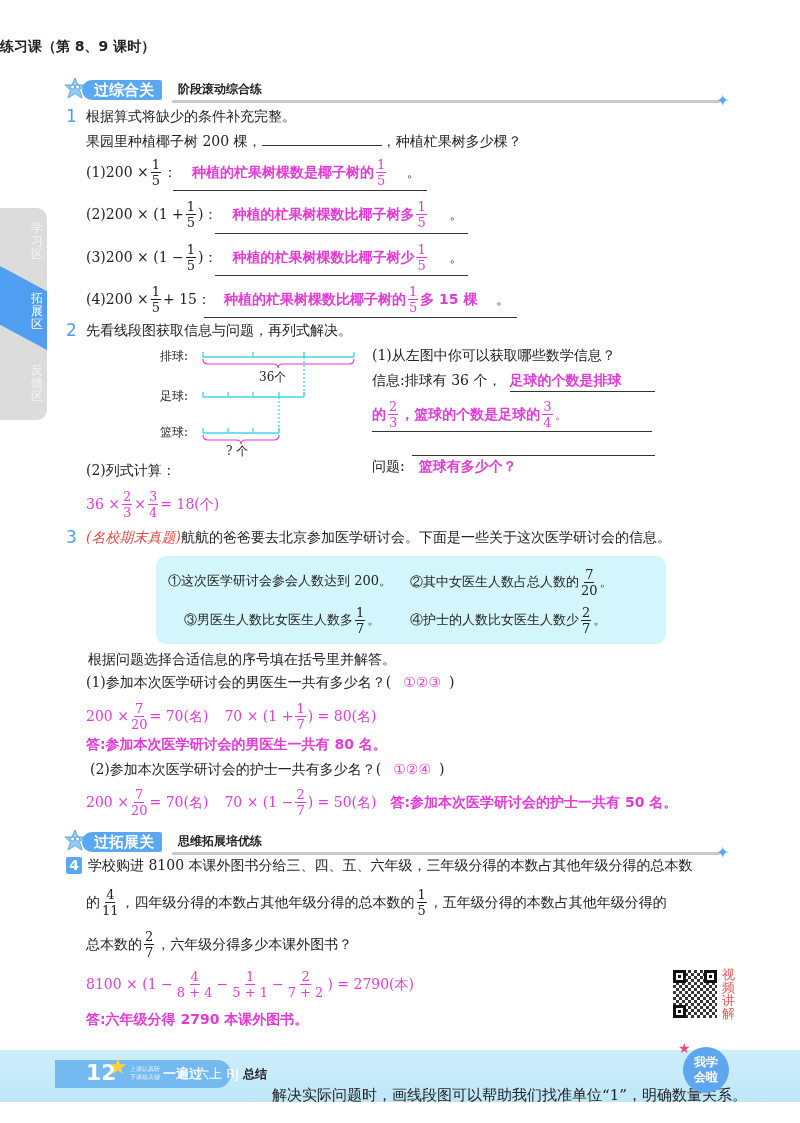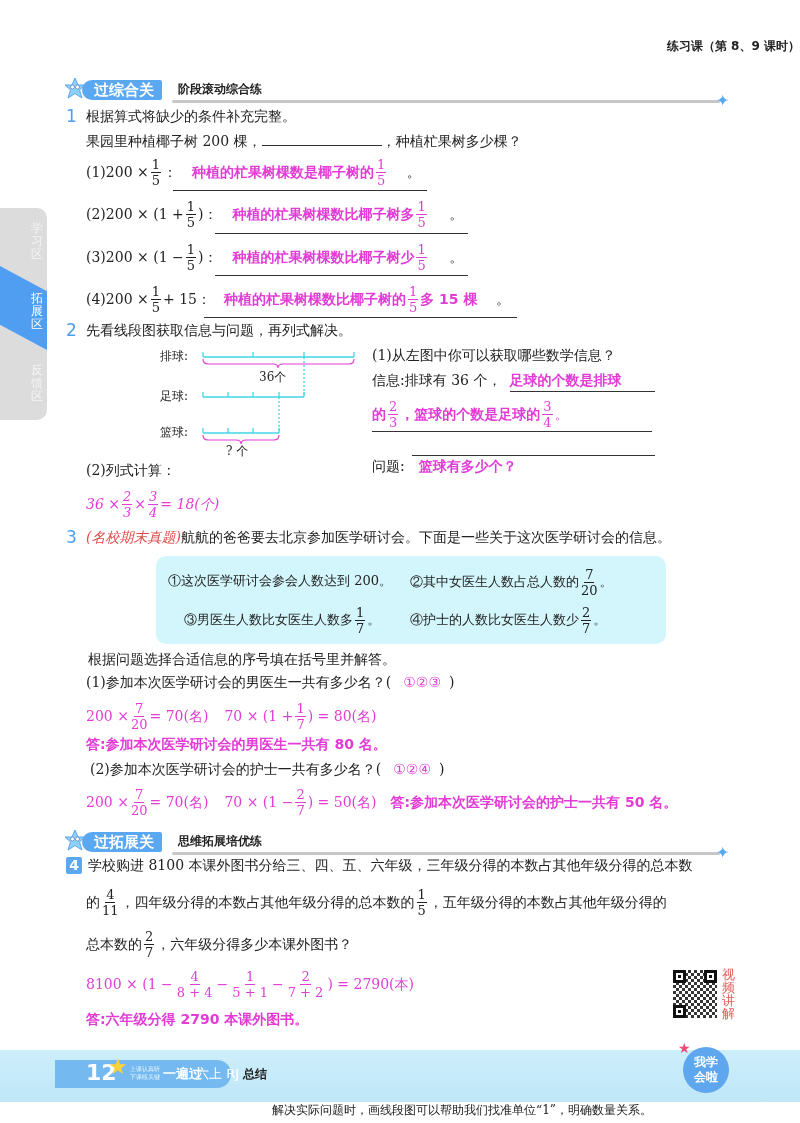--- a/index.html
+++ b/index.html
@@ -6,21 +6,21 @@
   html,body{width:800px;height:1123px;background:#ffffff;overflow:hidden;}
   body{position:relative;font-family:"DejaVu Serif","Liberation Serif",serif;color:#222;font-size:14px;}
   .abs{position:absolute;white-space:nowrap;}
   .mag{color:#e23bd6;}
   .magb{color:#e23bd6;font-family:"DejaVu Sans","Liberation Sans",sans-serif;font-weight:bold;}
   .qnum{color:#4d9ff2;font-family:"DejaVu Sans","Liberation Sans",sans-serif;font-size:17px;}
   .frac{display:inline-flex;flex-direction:column;align-items:center;vertical-align:middle;line-height:1;margin:0 2px;font-size:13px;}
   .frac .n{padding:0 1px 1px;border-bottom:1px solid currentColor;}
   .frac .d{padding-top:1px;}
   .uline{position:absolute;height:1px;background:#333;}
-  .title{left:0;width:800px;top:38px;text-align:right;font-size:12px;font-weight:bold;font-family:"DejaVu Sans","Liberation Sans",sans-serif;}
+  .title{left:0;width:800px;top:38px;text-align:left;font-size:14px;font-weight:bold;font-family:"DejaVu Sans","Liberation Sans",sans-serif;}
   
   .sec{position:absolute;left:64px;width:670px;height:30px;}
   .sec .badge{position:absolute;left:0;top:0;width:22px;height:26px;}
   .sec .pill{position:absolute;left:18px;top:3px;height:20px;padding:0 8px 0 12px;background:#5aa8f2;color:#fff;font-weight:bold;font-size:15px;line-height:20px;border-radius:10px 2px 2px 10px;font-family:"DejaVu Sans","Liberation Sans",sans-serif;}
   .sec .sub{position:absolute;left:114px;top:4px;font-size:12px;font-weight:bold;font-family:"DejaVu Sans","Liberation Sans",sans-serif;color:#222;}
   .sec .rule{position:absolute;left:108px;top:23px;width:548px;height:3px;background:#c8c8c8;border-radius:2px;}
   .sec .star{position:absolute;left:652px;top:16px;font-size:16px;color:#5aa8f2;line-height:1;}
   
   .side{position:absolute;left:0;top:208px;width:47px;height:212px;background:#dcdcdc;border-radius:0 10px 10px 0;overflow:hidden;}
   .side .act{position:absolute;left:0;top:58px;width:47px;height:84px;background:#4f9ef2;clip-path:polygon(0 0,100% 30%,100% 100%,0 70%);}
@@ -29,21 +29,21 @@
   .infobox{position:absolute;left:156px;top:556px;width:510px;height:88px;background:#d2f6fb;border-radius:10px;}
   
   .footer{position:absolute;left:0;top:1050px;width:800px;height:52px;background:linear-gradient(#cdeefb,#bfe7f8);}
   .footer .bar{position:absolute;left:55px;top:10px;width:176px;height:28px;background:#74b9f0;border-radius:0 14px 14px 0;}
   .footer .pg{position:absolute;left:86px;top:10px;font-size:22px;font-weight:bold;color:#fff;font-family:"DejaVu Sans","Liberation Sans",sans-serif;}
   .footer .starb{position:absolute;left:108px;top:6px;font-size:22px;color:#ffd23a;line-height:1;}
   .footer .slog{position:absolute;left:130px;top:15px;font-size:6px;line-height:8px;color:#e9f5ff;font-family:"DejaVu Sans","Liberation Sans",sans-serif;}
   .footer .brand{position:absolute;left:163px;top:15px;font-size:13px;color:#fff;font-weight:bold;font-family:"DejaVu Sans","Liberation Sans",sans-serif;}
   .footer .brand2{position:absolute;left:196px;top:15px;font-size:13px;color:#fff;font-family:"DejaVu Sans","Liberation Sans",sans-serif;}
   .footer .sum{position:absolute;left:243px;top:16px;font-size:12px;font-weight:bold;color:#222;}
-  .footer .sumt{position:absolute;left:272px;top:16px;font-size:12px;color:#222;margin-top:36px;}
+  .footer .sumt{position:absolute;left:272px;top:0;font-size:15px;color:#222;margin-top:36px;}
   .circle{position:absolute;left:683px;top:1047px;width:46px;height:46px;border-radius:50%;background:#5ea6ee;color:#fff;font-weight:bold;font-size:12px;text-align:center;line-height:15px;padding-top:8px;font-family:"DejaVu Sans","Liberation Sans",sans-serif;}
   .circle .pk{position:absolute;left:-5px;top:-6px;color:#f04a78;font-size:14px;}
   .qrbox{position:absolute;left:673px;top:970px;width:44px;height:48px;background:#fff;}
   .qrfinder{position:absolute;width:13px;height:13px;border:3px solid #111;background:#fff;}
   .qrfinder::after{content:"";position:absolute;left:2px;top:2px;width:3px;height:3px;background:#111;}
   .qrvlabel{position:absolute;left:722px;top:968px;width:14px;font-size:13px;line-height:13px;color:#e45a5a;white-space:normal;}
 </style>
 </head>
 <body>
 
@@ -179,21 +179,21 @@
       <span class="d">4</span>
     </span><span class="mag">。</span>
 </div>
 <div class="uline" style="left:372px;top:431px;width:280px;"></div>
 <div class="abs" style="left:372px;top:458px;">
   <span>问题:</span><span style="display:inline-block;width:14px;"></span><span class="magb">篮球有多少个？</span>
 </div>
 <div class="uline" style="left:412px;top:455px;width:243px;"></div>
 
 <div class="abs" style="left:86px;top:462px;">(2)列式计算：</div>
-<div class="abs mag" style="left:86px;top:490px;font-style:italic;">
+<div class="abs mag" style="left:86px;top:490px;">
   <span>36 ×</span><span class="frac">
       <span class="n">2</span>
       <span class="d">3</span>
     </span><span>×</span><span class="frac">
       <span class="n">3</span>
       <span class="d">4</span>
     </span><span>= 18(个)</span>
 </div>
 
 <div class="abs qnum" style="left:66px;top:527px;">3</div>

